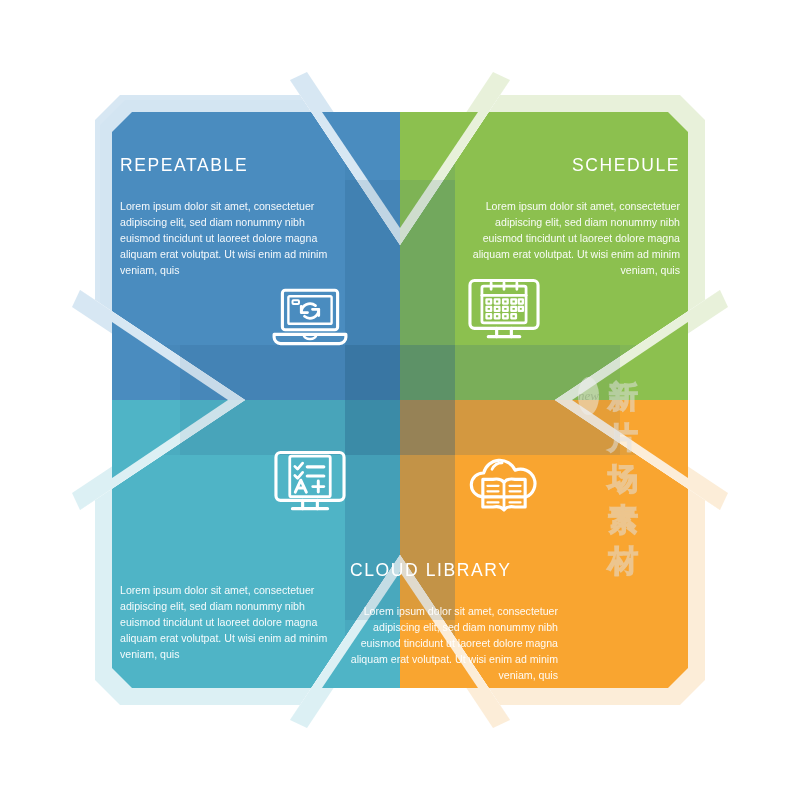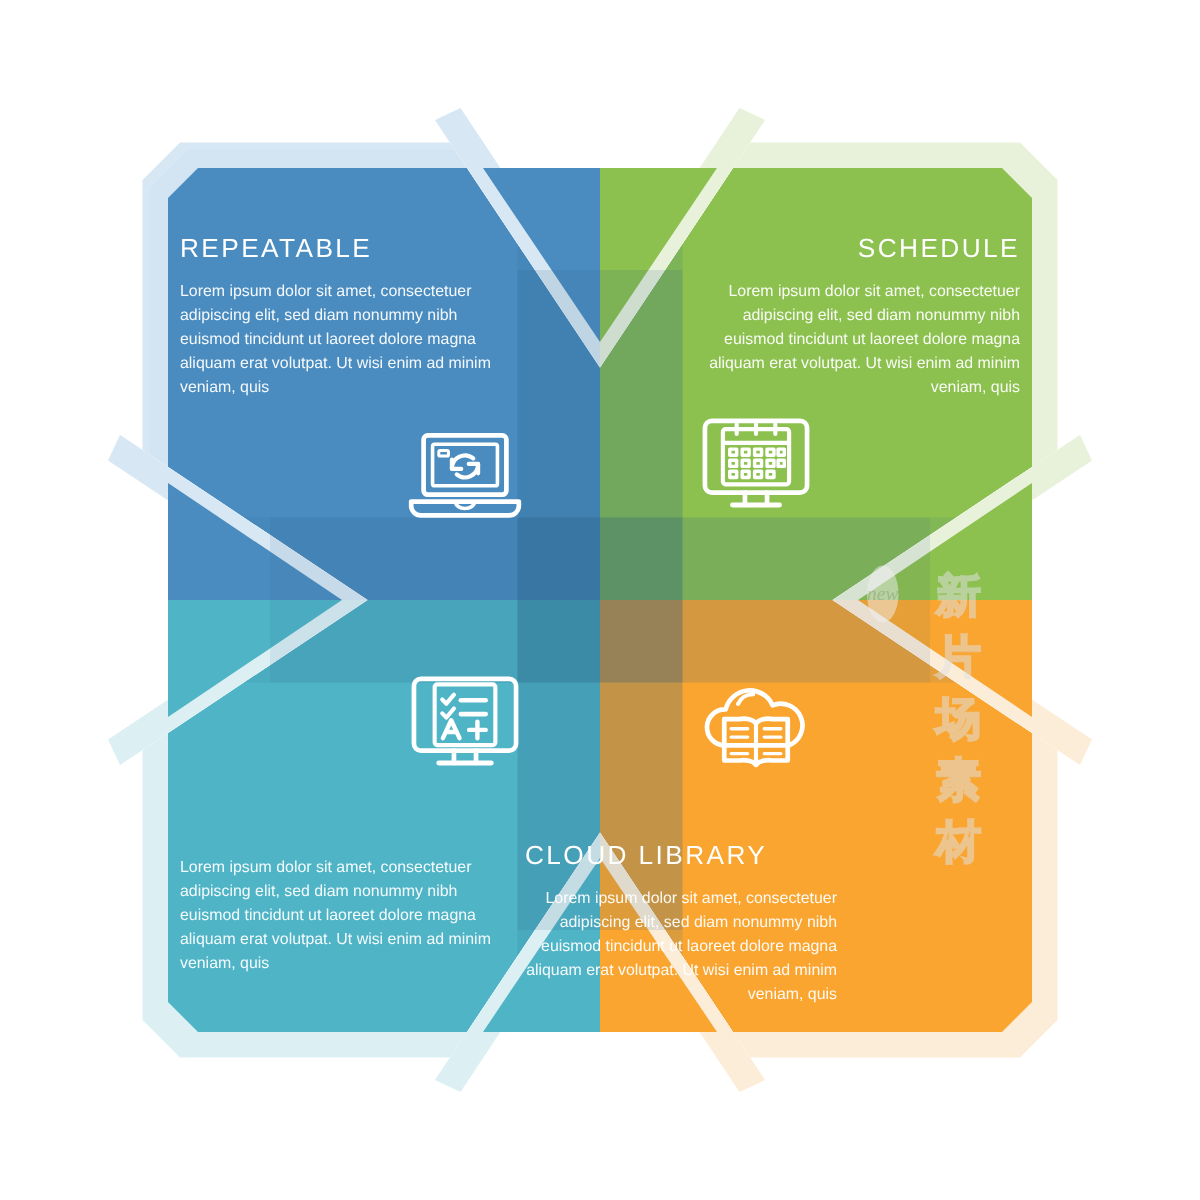--- a/index.html
+++ b/index.html
@@ -35,21 +35,21 @@
     letter-spacing: 1.6px;
     color: #ffffff;
     font-weight: 400;
     line-height: 1.2;
     white-space: nowrap;
   }
   .panel-body {
     font-size: 10.6px;
     line-height: 1.52;
     color: rgba(255,255,255,0.94);
-    margin-top: 10px;
+    margin-top: 22px;
     width: 208px;
   }
 
   
   #panel-tl { left: 120px; top: 155px; align-items: flex-start; }
   #panel-tl .panel-body { text-align: left; }
 
   
   #panel-tr { left: 350px; top: 155px; align-items: flex-end; }
   #panel-tr .panel-body { text-align: right; }
@@ -96,21 +96,20 @@
     font-style: italic;
   }
   #wm-text {
     font-size: 30px;
     letter-spacing: 2px;
     color: rgba(255,255,255,0.0);
     -webkit-text-stroke: 1.4px rgba(225,225,225,0.95);
     font-family: "DejaVu Sans", sans-serif;
     font-weight: 700;
     text-shadow: 0 1px 0 rgba(210,210,210,0.5);
-    margin-left: 16px;
   }
 </style>
 </head>
 <body>
 
 <div id="stage">
 
   <svg id="shapes" viewBox="0 0 800 800">
 
     <polygon points="100,105 100,400 400,400 400,400 400,105 370,105 400,135 400,105" fill="none"></polygon>

